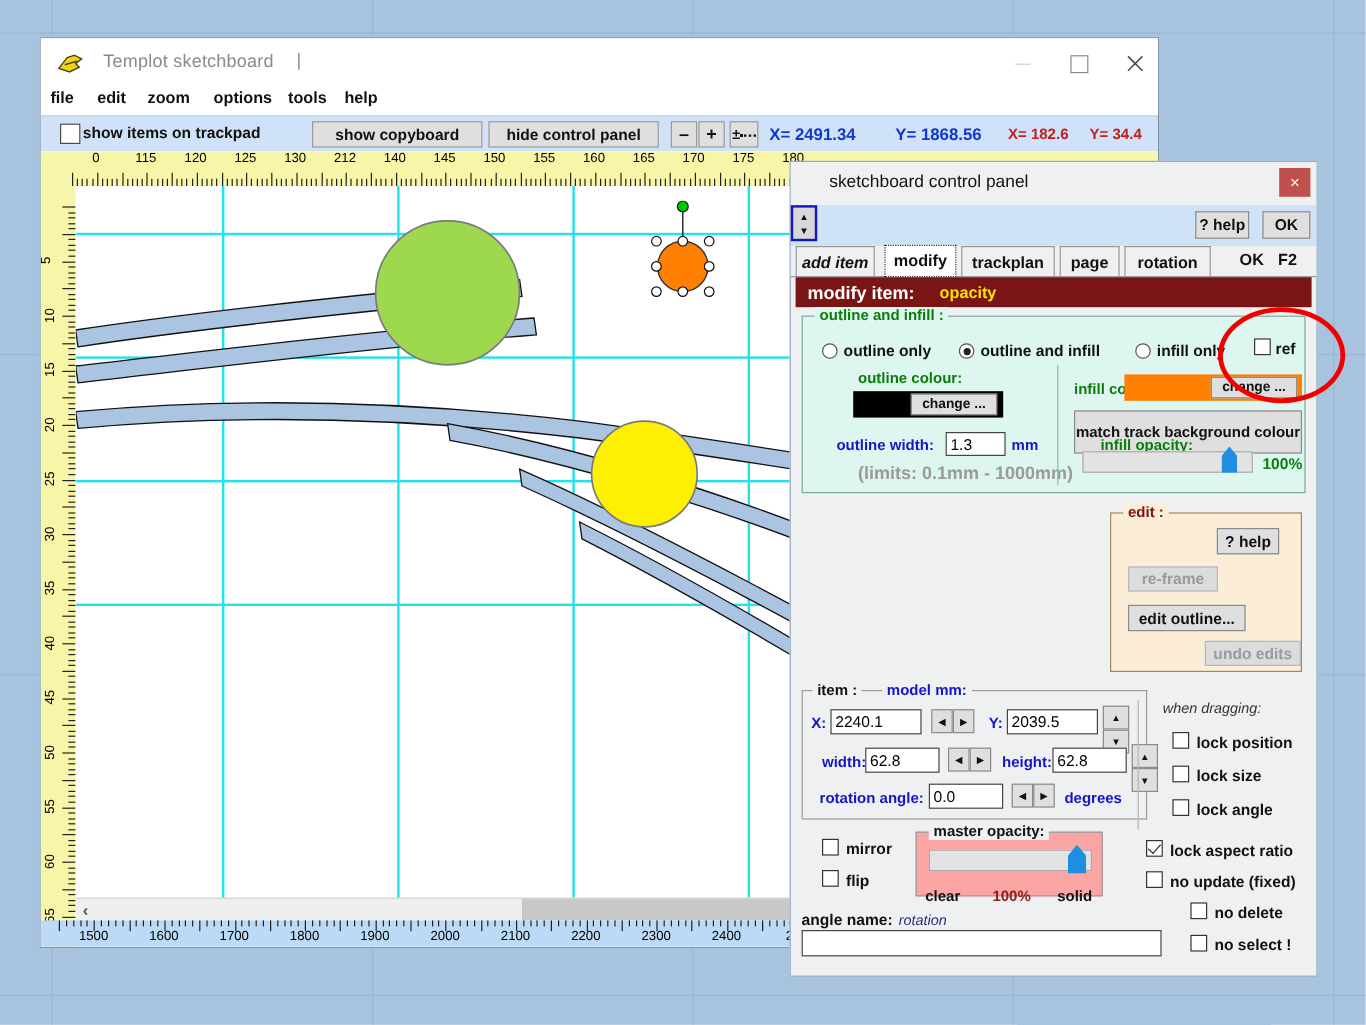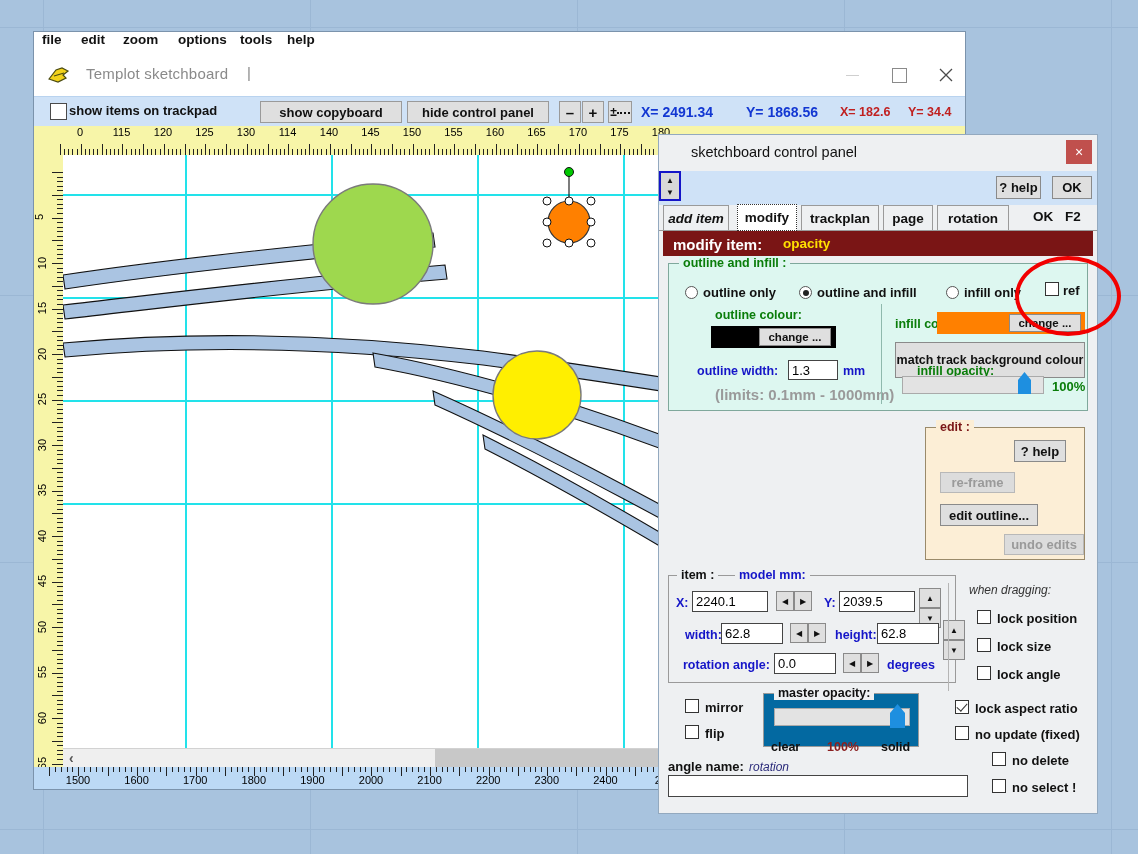--- a/index.html
+++ b/index.html
@@ -140,21 +140,21 @@
   #grp-item .t-item{position:absolute;top:-8px;left:8px;background:#eef0f2;padding:0 4px;font-size:12.5px;font-weight:bold;color:#111;}
   #grp-item .t-mm{position:absolute;top:-8px;left:66px;background:#eef0f2;padding:0 4px;font-size:12.5px;font-weight:bold;color:#1515c8;}
   .tinput{position:absolute;background:#fff;border:1px solid #444;font-size:13px;color:#000;padding:1px 3px;box-sizing:border-box;height:21px;}
   .spinh{position:absolute;height:20px;width:36px;display:flex;}
   .spinh .b{flex:1;background:#dfdfdf;border:1px solid #8a8a8a;font-size:8px;display:flex;align-items:center;justify-content:center;color:#111;box-sizing:border-box;}
   .spinv{position:absolute;width:22px;height:40px;}
   .spinv .b{position:absolute;left:0;width:22px;height:20px;background:#dfdfdf;border:1px solid #8a8a8a;font-size:8px;display:flex;align-items:center;justify-content:center;box-sizing:border-box;color:#111;}
   .spinv .b.up{top:0;} .spinv .b.dn{top:20px;}
 
   
-  #grp-mop{position:absolute;left:104px;top:558px;width:156px;height:54px;border:1px solid #9a9a9a;box-sizing:border-box;background:#0369a1;}
+  #grp-mop{position:absolute;left:104px;top:558px;width:156px;height:54px;border:1px solid #9a9a9a;box-sizing:border-box;background:#fca5a5;}
   #grp-mop .grptitle{background:#eef0f2;color:#111;font-size:12.5px;}
   #mop-track{position:absolute;left:10px;top:14px;width:136px;height:18px;background:#e3e3e3;border:1px solid #aaa;box-sizing:border-box;}
   #mop-thumb{position:absolute;left:126px;top:10px;width:15px;height:24px;}
 
   
   #drag-sep{position:absolute;left:289px;top:448px;width:1px;height:108px;background:#b5b5b5;}
   #wd-title{position:absolute;left:310px;top:448px;font-size:12px;font-style:italic;color:#333;}
 
   .cblbl{position:absolute;font-size:13px;font-weight:bold;color:#111;}
 
@@ -171,29 +171,20 @@
 <div class="desk-v" style="left:310px"></div>
 <div class="desk-v" style="left:577px"></div>
 <div class="desk-v" style="left:844px"></div>
 <div class="desk-v" style="left:1111px"></div>
 <div class="desk-h" style="top:27px"></div>
 <div class="desk-h" style="top:295px"></div>
 <div class="desk-h" style="top:562px"></div>
 <div class="desk-h" style="top:829px"></div>
 
 <div id="appwin">
-
-  <div id="menubar">
-    <div class="mi" style="left:8px">file</div>
-    <div class="mi" style="left:47px">edit</div>
-    <div class="mi" style="left:89px">zoom</div>
-    <div class="mi" style="left:144px">options</div>
-    <div class="mi" style="left:206px">tools</div>
-    <div class="mi" style="left:253px">help</div>
-  </div>
 
   <div id="titlebar">
     <div id="applogo">
       <svg width="26" height="24" viewBox="0 0 26 24">
         <path d="M3 16 L10 7 L16 5 L22 8 L17 12 L20 15 L12 19 Z" fill="#f2d21a" stroke="#4a4a10" stroke-width="1.2"></path>
         <path d="M8 13 L18 10" stroke="#4a4a10" stroke-width="1.2"></path>
       </svg>
     </div>
     <div id="apptitle">Templot  sketchboard</div>
     <div id="titlecaret">|</div>
@@ -201,20 +192,29 @@
         <i></i>
       </div>
     <div class="wbtn" id="wmax">
         <i></i>
       </div>
     <div class="wbtn" id="wclose">
       <svg width="16" height="16" viewBox="0 0 16 16">
           <path d="M2 2 L14 14 M14 2 L2 14" stroke="#4a4a4a" stroke-width="1.3"></path>
         </svg>
     </div>
+  </div>
+
+  <div id="menubar">
+    <div class="mi" style="left:8px">file</div>
+    <div class="mi" style="left:47px">edit</div>
+    <div class="mi" style="left:89px">zoom</div>
+    <div class="mi" style="left:144px">options</div>
+    <div class="mi" style="left:206px">tools</div>
+    <div class="mi" style="left:253px">help</div>
   </div>
 
   <div id="toolbar">
     <div id="tb-chk"></div>
     <div id="tb-chk-lbl">show items on trackpad</div>
     <div class="tbbtn" id="btn-copyboard">show copyboard</div>
     <div class="tbbtn" id="btn-hidepanel">hide control panel</div>
     <div class="tbbtn" id="btn-minus">–</div>
     <div class="tbbtn" id="btn-plus">+</div>
     <div class="tbbtn" id="btn-fit">
@@ -443,21 +443,21 @@
           <div class="tk" style="left: 893.35px; height: 6px;"></div>
           <div class="tk" style="left: 897.5px; height: 11px;"></div>
           <div class="tk" style="left: 901.65px; height: 6px;"></div>
         </div>
       <div id="hnums">
           <div class="num" style="left: 46px;">0</div>
           <div class="num" style="left: 87.5px;">115</div>
           <div class="num" style="left: 129px;">120</div>
           <div class="num" style="left: 170.5px;">125</div>
           <div class="num" style="left: 212px;">130</div>
-          <div class="num" style="left: 253.5px;">114</div>
+          <div class="num" style="left: 253.5px;">212</div>
           <div class="num" style="left: 295px;">140</div>
           <div class="num" style="left: 336.5px;">145</div>
           <div class="num" style="left: 378px;">150</div>
           <div class="num" style="left: 419.5px;">155</div>
           <div class="num" style="left: 461px;">160</div>
           <div class="num" style="left: 502.5px;">165</div>
           <div class="num" style="left: 544px;">170</div>
           <div class="num" style="left: 585.5px;">175</div>
           <div class="num" style="left: 627px;">180</div>
         </div>

